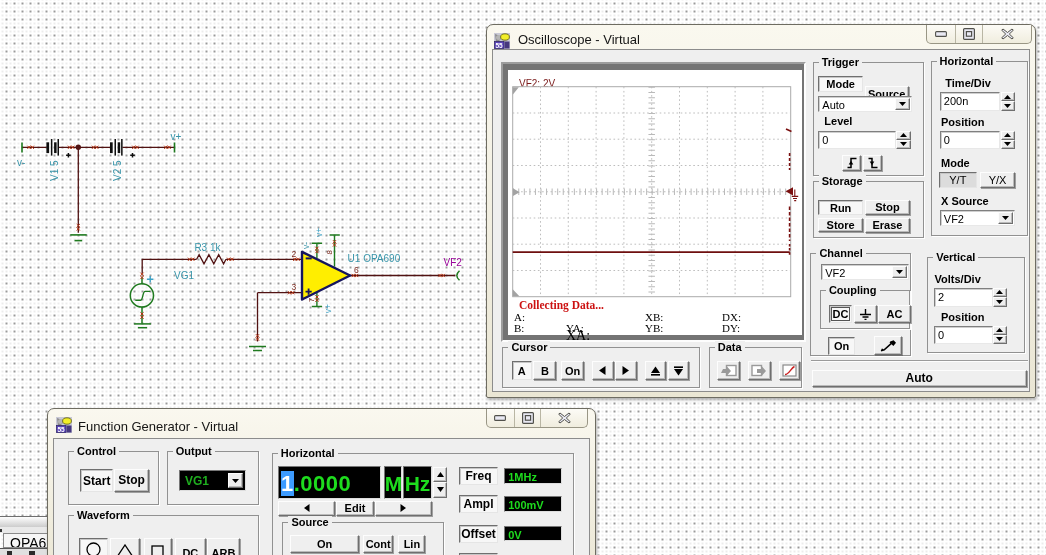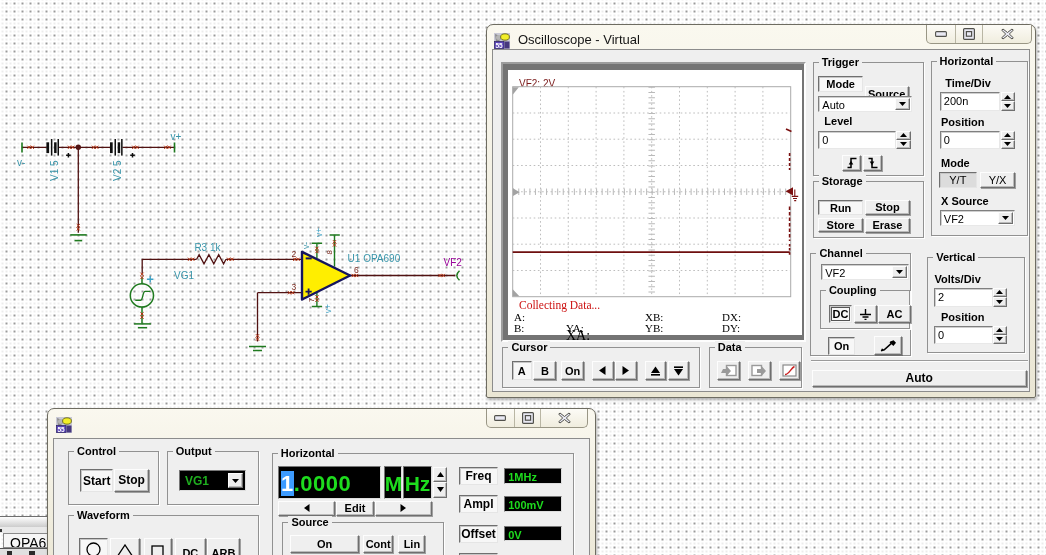--- a/index.html
+++ b/index.html
@@ -192,21 +192,21 @@
   <line x1="283.6" y1="85" x2="283.6" y2="102" stroke-dasharray="3,2"></line>
   <line x1="283.6" y1="138.5" x2="283.6" y2="173" stroke-dasharray="3.5,2"></line>
   <line x1="283.6" y1="176" x2="283.6" y2="187.4" stroke-dasharray="2.5,1.6"></line>
   <line x1="280" y1="61" x2="285.5" y2="63.5"></line>
  </g>
  <polygon points="279.5,123.3 287,119.2 287,127.4" fill="#7a1010"></polygon>
  <g stroke="#7a1010" stroke-width="1.1" fill="none">
   <path d="M288.8,121.5 V128 M285.8,128.4 H292.2 M287,130.5 H291 M288.2,132.6 H290.2"></path>
  </g>
 </svg>
-<div class="srf" style="left:519px;top:298.5px;font-weight:normal;font-size:11.5px;color:#cc1111">Collecting Data...</div>
+<div class="srf" style="left:519px;top:298.5px;font-weight:bold;font-size:11.5px;color:#cc1111">Collecting Data...</div>
 <div class="srf" style="left:514px;top:310.5px;font-size:11px">A:</div>
 <div class="srf" style="left:566px;top:328px;font-size:14px">XA:</div>
 <div class="srf" style="left:645px;top:310.5px;font-size:11px">XB:</div>
 <div class="srf" style="left:722px;top:310.5px;font-size:11px">DX:</div>
 <div class="srf" style="left:514px;top:322px;font-size:11px">B:</div>
 <div class="srf" style="left:566px;top:322px;font-size:11px">YA:</div>
 <div class="srf" style="left:645px;top:322px;font-size:11px">YB:</div>
 <div class="srf" style="left:722px;top:322px;font-size:11px">DY:</div>
 
 <div class="gb" style="left:502.4px;top:346.8px;width:197.7px;height:41.2px">
@@ -409,20 +409,21 @@
 <div class="win" style="left:47px;top:407.5px;width:549px;height:170px;border-radius:7px 7px 0 0">
  <svg class="tico" style="left:8px;top:8.5px" viewBox="0 0 16 16">
   <rect x="0" y="0" width="16" height="16" fill="#c9c9d6"></rect>
   <path d="M1,1 l5,2 -2,3 4,-1 -3,3 2,1 -5,0 z" fill="#8a8a8a"></path>
   <circle cx="4.5" cy="4.5" r="2.5" fill="#b5b5b5"></circle>
   <ellipse cx="11" cy="4" rx="4.4" ry="3.2" fill="#f2ee28" stroke="#55550f" stroke-width="0.8"></ellipse>
   <rect x="0.5" y="8.5" width="9.5" height="7" fill="#5a43b8" stroke="#2a2060" stroke-width="0.7"></rect>
   <text x="1.5" y="14.8" font-size="6.5" fill="#fff" font-weight="bold">55</text>
   <rect x="10.5" y="8.5" width="5" height="7" fill="#46387e"></rect>
  </svg>
+ <div class="ttl" style="left:30px;top:10px">Function Generator - Virtual</div>
  <div class="wbtns" style="left:438px;width:102px">
   <div class="wb" style="width:28px">
         <svg width="12" height="6" viewBox="0 0 12 6">
           <rect x="0.6" y="0.6" width="10.8" height="4.8" rx="1" fill="#e9e9f3" stroke="#51514b" stroke-width="1.1"></rect>
         </svg>
       </div>
   <div class="wb" style="width:27px">
         <svg width="12" height="12" viewBox="0 0 12 12">
           <rect x="0.6" y="0.6" width="10.8" height="10.8" rx="1" fill="#e9e9f3" stroke="#51514b" stroke-width="1.2"></rect>
           <rect x="3.4" y="3.6" width="5.2" height="4.6" fill="none" stroke="#51514b" stroke-width="1.2"></rect>

